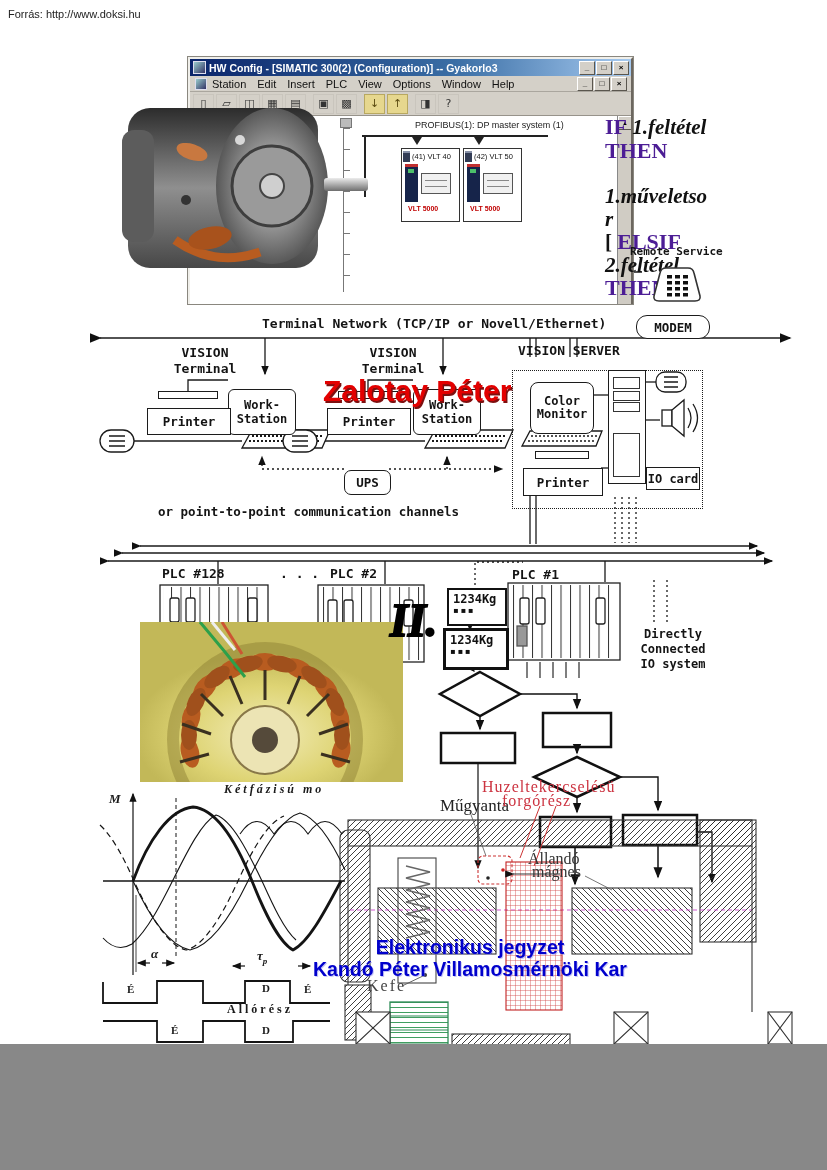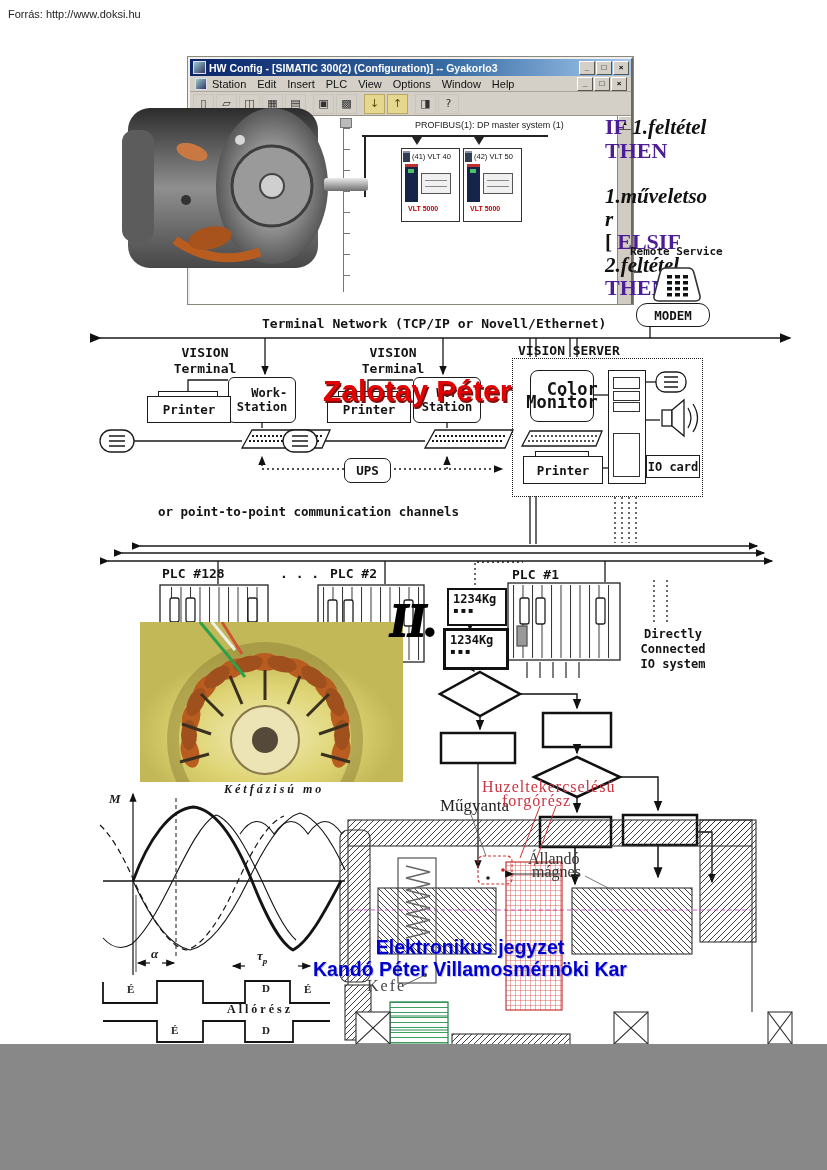--- a/index.html
+++ b/index.html
@@ -3,22 +3,22 @@
 <meta charset="utf-8">
 <style>
   html,body{margin:0;padding:0;background:#888;}
   #page{position:relative;width:827px;height:1044px;background:#ffffff;overflow:hidden;
         font-family:"Liberation Sans",sans-serif;}
   .abs{position:absolute;}
   
   .ml{position:absolute;font:bold 13px "DejaVu Sans Mono",monospace;color:#141414;
       white-space:nowrap;z-index:3;}
   .bx{position:absolute;border:1.4px solid #1c1c1c;background:#fff;display:flex;
-      align-items:center;justify-content:center;text-align:right;
-      font:bold 12.5px "DejaVu Sans Mono",monospace;color:#141414;z-index:3;}
+      align-items:center;justify-content:center;text-align:center;
+      font:bold 12.5px "DejaVu Sans Mono",monospace;color:#141414;z-index:3;margin-top:12px;}
   .dotbx{border-style:dotted;border-width:1.6px;}
   
   #hwwin{position:absolute;left:188px;top:57px;width:441px;height:245px;z-index:10;
          background:#d4d0c8;border:2px solid;border-color:#f0efea #6c675f #6c675f #f0efea;
          border-bottom:none;box-shadow:0 0 0 1px #8a877f;}
   .tbar{height:17px;background:linear-gradient(90deg,#0a246a,#3a6ea5 60%,#a6caf0);
         display:flex;align-items:center;padding:0 2px;color:#fff;
         font:bold 10.5px "Liberation Sans",sans-serif;}
   .ticon{width:11px;height:11px;margin:0 3px 0 1px;background:linear-gradient(135deg,#9cc,#336);
          border:1px solid #dde;}
@@ -323,21 +323,21 @@
     <span>Terminal</span>
   </div>
   <div class="bx" style="left:413px;top:377px;width:66px;height:44px;border-radius:6px;line-height:14px;font-size:12px;">
     <span><span>Work-</span><br><span>Station</span></span>
   </div>
   <div class="abs" style="left:338px;top:391px;width:58px;height:6px;border:1.2px solid #1c1c1c;background:#fff;z-index:3;"></div>
   <div class="bx" style="left:327px;top:396px;width:82px;height:25px;">Printer</div>
 
   <div class="ml" style="left:518px;top:343px;">VISION SERVER</div>
   <div class="bx dotbx" style="left:512px;top:358px;width:189px;height:137px;background:transparent;"></div>
-  <div class="bx" style="left:530px;top:370px;width:62px;height:50px;border-radius:8px;line-height:13px;font-size:17px;">
+  <div class="bx" style="left:530px;top:370px;width:62px;height:50px;border-radius:8px;line-height:13px;font-size:12px;">
     <span><span>Color</span><br><span>Monitor</span></span>
   </div>
   <div class="abs" style="left:608px;top:370px;width:36px;height:112px;border:1.3px solid #1c1c1c;background:#fff;z-index:3;">
     <div class="abs" style="left:4px;top:6px;width:25px;height:10px;border:1px solid #333;"></div>
     <div class="abs" style="left:4px;top:20px;width:25px;height:8px;border:1px solid #333;"></div>
     <div class="abs" style="left:4px;top:31px;width:25px;height:8px;border:1px solid #333;"></div>
     <div class="abs" style="left:4px;top:62px;width:25px;height:42px;border:1px solid #333;"></div>
   </div>
   <div class="abs" style="left:535px;top:451px;width:52px;height:6px;border:1.2px solid #1c1c1c;background:#fff;z-index:3;"></div>
   <div class="bx" style="left:523px;top:456px;width:78px;height:26px;">Printer</div>

